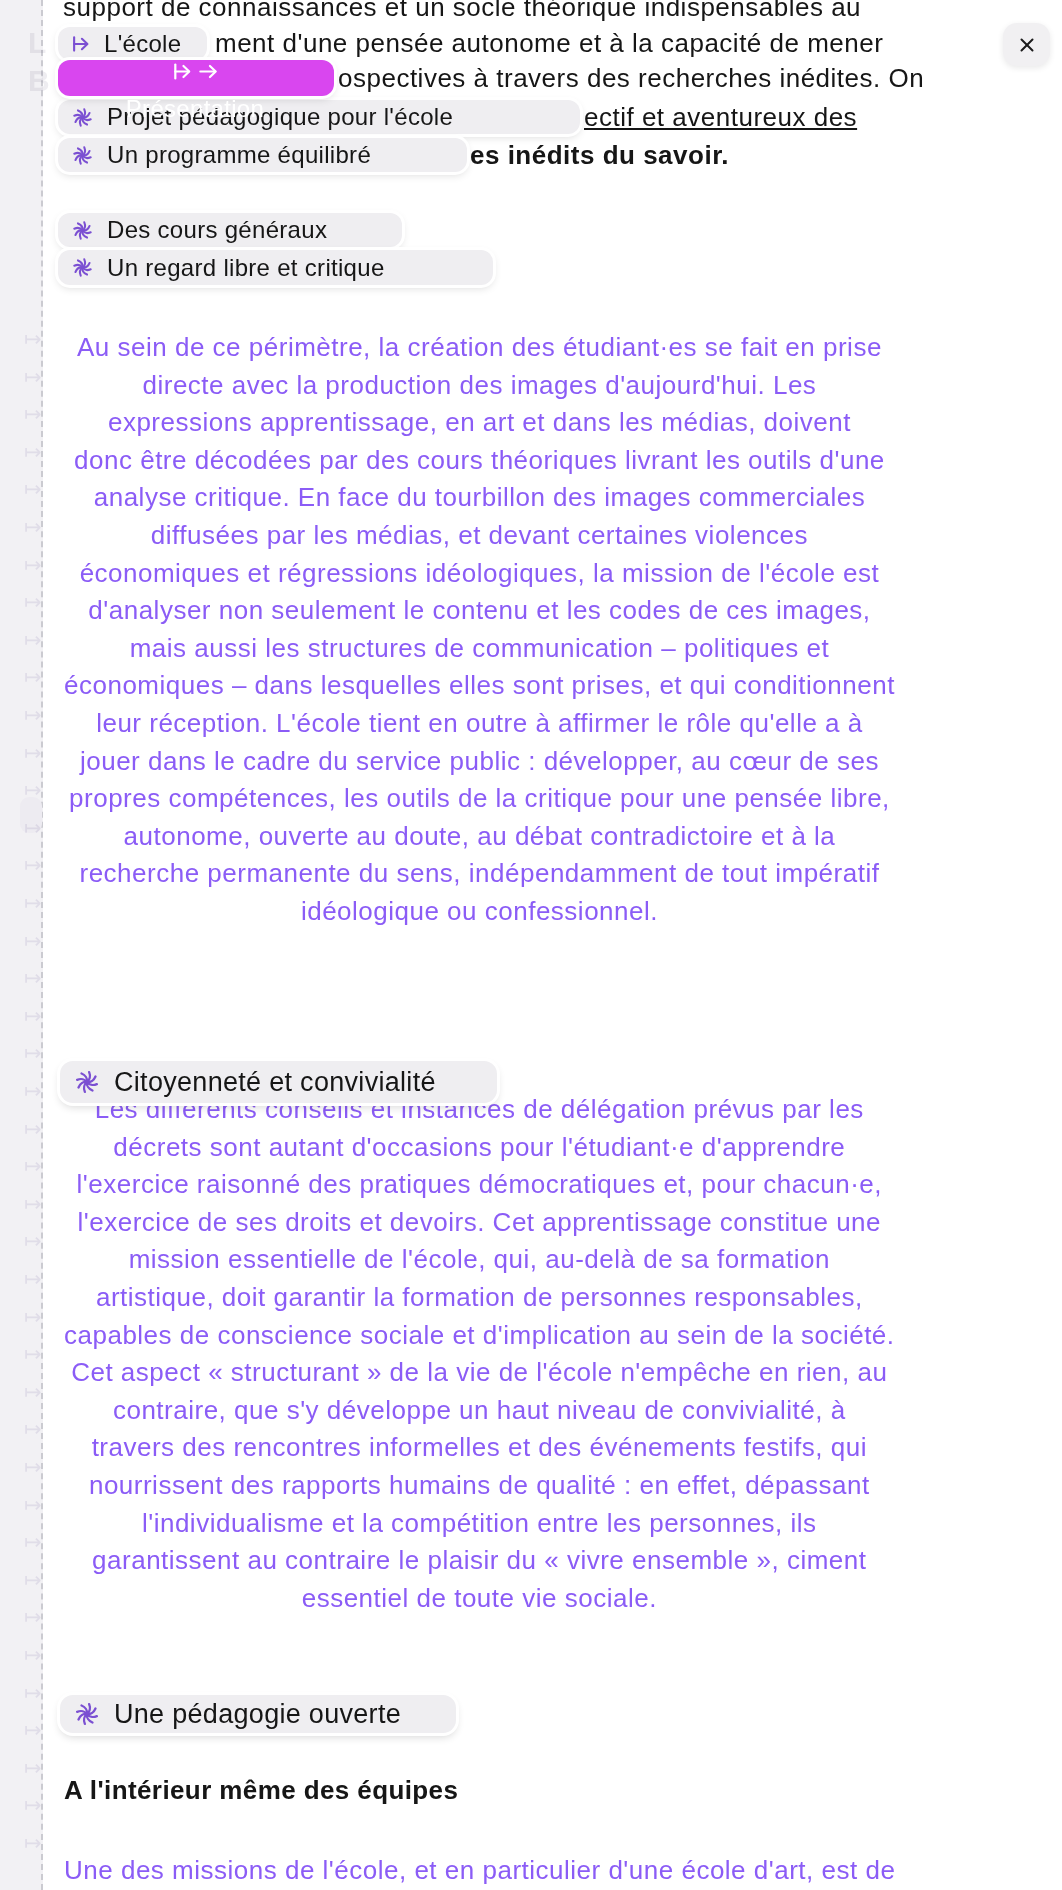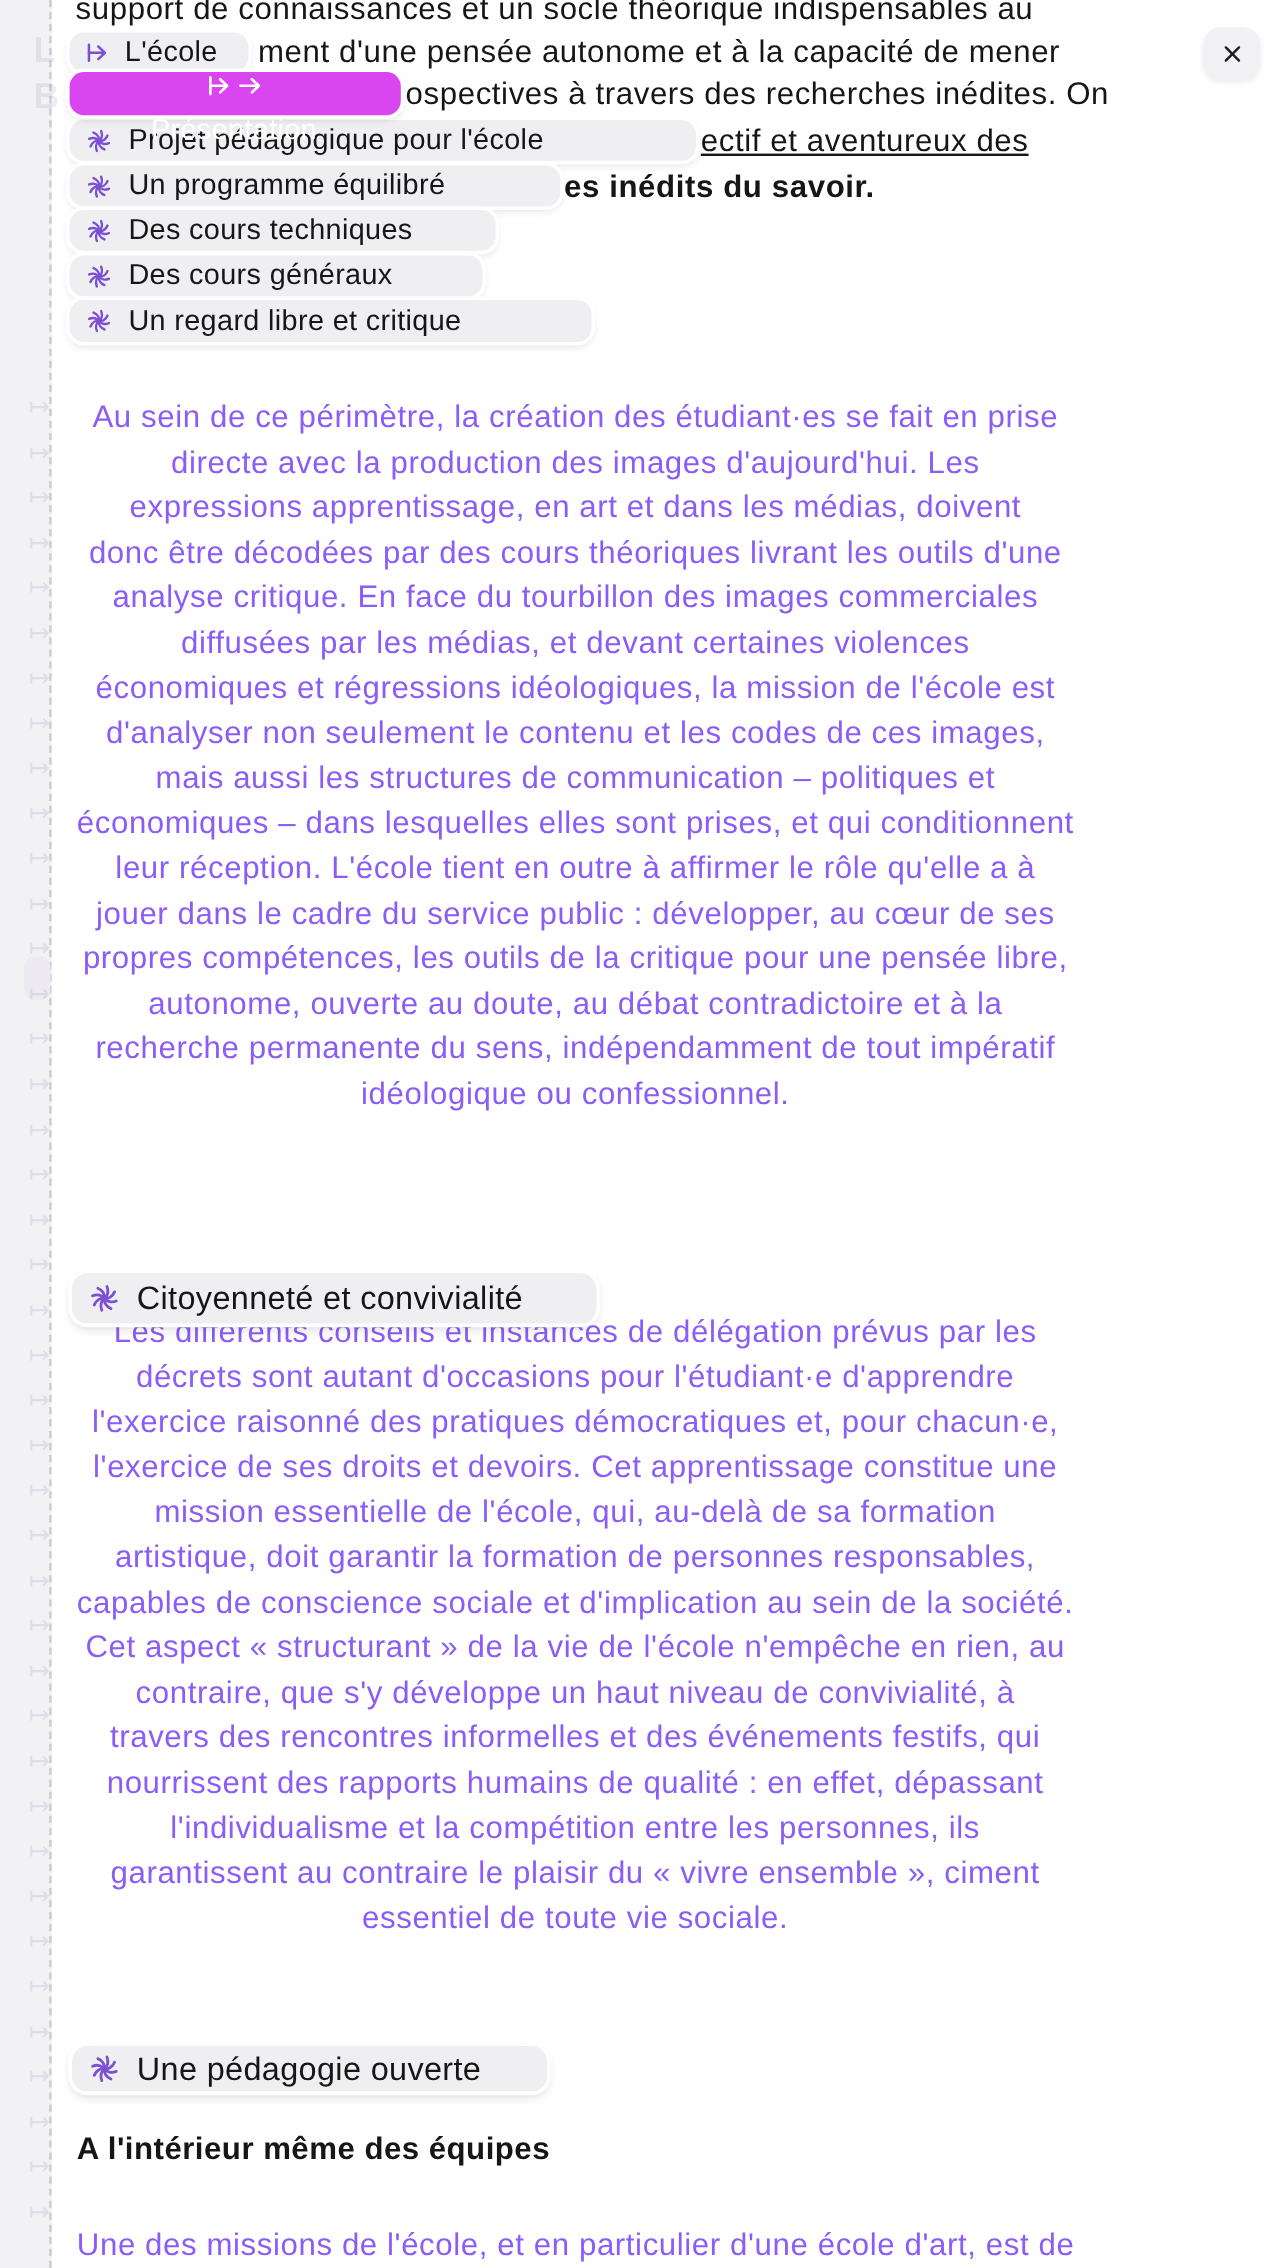--- a/index.html
+++ b/index.html
@@ -49,21 +49,21 @@
   .n2{left:58px;top:60px;width:276px;height:36px;z-index:6;}
   .n3{left:58px;top:100px;width:522px;height:34px;}
   .n4{left:58px;top:138px;width:409px;height:34px;}
   .n5{left:58px;top:175px;width:355px;height:34px;}
   .n6{left:58px;top:213px;width:344px;height:34px;}
   .n7{left:58px;top:250px;width:435px;height:35px;}
 
   .section-pill{border-radius:13px;box-shadow:0 0 0 3px #ffffff,0 4px 9px rgba(0,0,0,0.16);}
   .section-pill .plabel{font-size:27px;}
   .s1{left:60px;top:1061px;width:437px;height:42px;}
-  .s2{left:60px;top:1695px;width:396px;height:38px;margin-top:10px;}
+  .s2{left:60px;top:1695px;width:396px;height:38px;}
 
   
   .close-btn{position:absolute;left:1003px;top:23px;width:47px;height:43px;border-radius:14px;
              background:#F1F0F2;display:flex;align-items:center;justify-content:center;
              z-index:7;cursor:pointer;box-shadow:0 2px 6px rgba(0,0,0,0.09);}
 </style>
 </head>
 <body>
 
 <div class="page">
@@ -177,37 +177,20 @@
             <path d="M14 14 C 16.6 12.2 17.5 8.4 16 4.8" transform="rotate(180 14 14)"></path>
             <path d="M14 14 C 16.6 12.2 17.5 8.4 16 4.8" transform="rotate(225 14 14)"></path>
             <path d="M14 14 C 16.6 12.2 17.5 8.4 16 4.8" transform="rotate(270 14 14)"></path>
             <path d="M14 14 C 16.6 12.2 17.5 8.4 16 4.8" transform="rotate(315 14 14)"></path>
           </g>
         </svg>
     </span>
     <span class="plabel">Un programme équilibré</span>
   </div>
 
-  <div class="pill n5">
-    <span class="picon">
-      <svg width="25" height="25" viewBox="0 0 28 28" fill="none" stroke="#7B50D2" stroke-width="2.3" stroke-linecap="round">
-          <g>
-            <path d="M14 14 C 16.6 12.2 17.5 8.4 16 4.8"></path>
-            <path d="M14 14 C 16.6 12.2 17.5 8.4 16 4.8" transform="rotate(45 14 14)"></path>
-            <path d="M14 14 C 16.6 12.2 17.5 8.4 16 4.8" transform="rotate(90 14 14)"></path>
-            <path d="M14 14 C 16.6 12.2 17.5 8.4 16 4.8" transform="rotate(135 14 14)"></path>
-            <path d="M14 14 C 16.6 12.2 17.5 8.4 16 4.8" transform="rotate(180 14 14)"></path>
-            <path d="M14 14 C 16.6 12.2 17.5 8.4 16 4.8" transform="rotate(225 14 14)"></path>
-            <path d="M14 14 C 16.6 12.2 17.5 8.4 16 4.8" transform="rotate(270 14 14)"></path>
-            <path d="M14 14 C 16.6 12.2 17.5 8.4 16 4.8" transform="rotate(315 14 14)"></path>
-          </g>
-        </svg>
-    </span>
-    <span class="plabel">Des cours techniques</span>
-  </div>
 
   <div class="pill n6">
     <span class="picon">
       <svg width="25" height="25" viewBox="0 0 28 28" fill="none" stroke="#7B50D2" stroke-width="2.3" stroke-linecap="round">
           <g>
             <path d="M14 14 C 16.6 12.2 17.5 8.4 16 4.8"></path>
             <path d="M14 14 C 16.6 12.2 17.5 8.4 16 4.8" transform="rotate(45 14 14)"></path>
             <path d="M14 14 C 16.6 12.2 17.5 8.4 16 4.8" transform="rotate(90 14 14)"></path>
             <path d="M14 14 C 16.6 12.2 17.5 8.4 16 4.8" transform="rotate(135 14 14)"></path>
             <path d="M14 14 C 16.6 12.2 17.5 8.4 16 4.8" transform="rotate(180 14 14)"></path>

